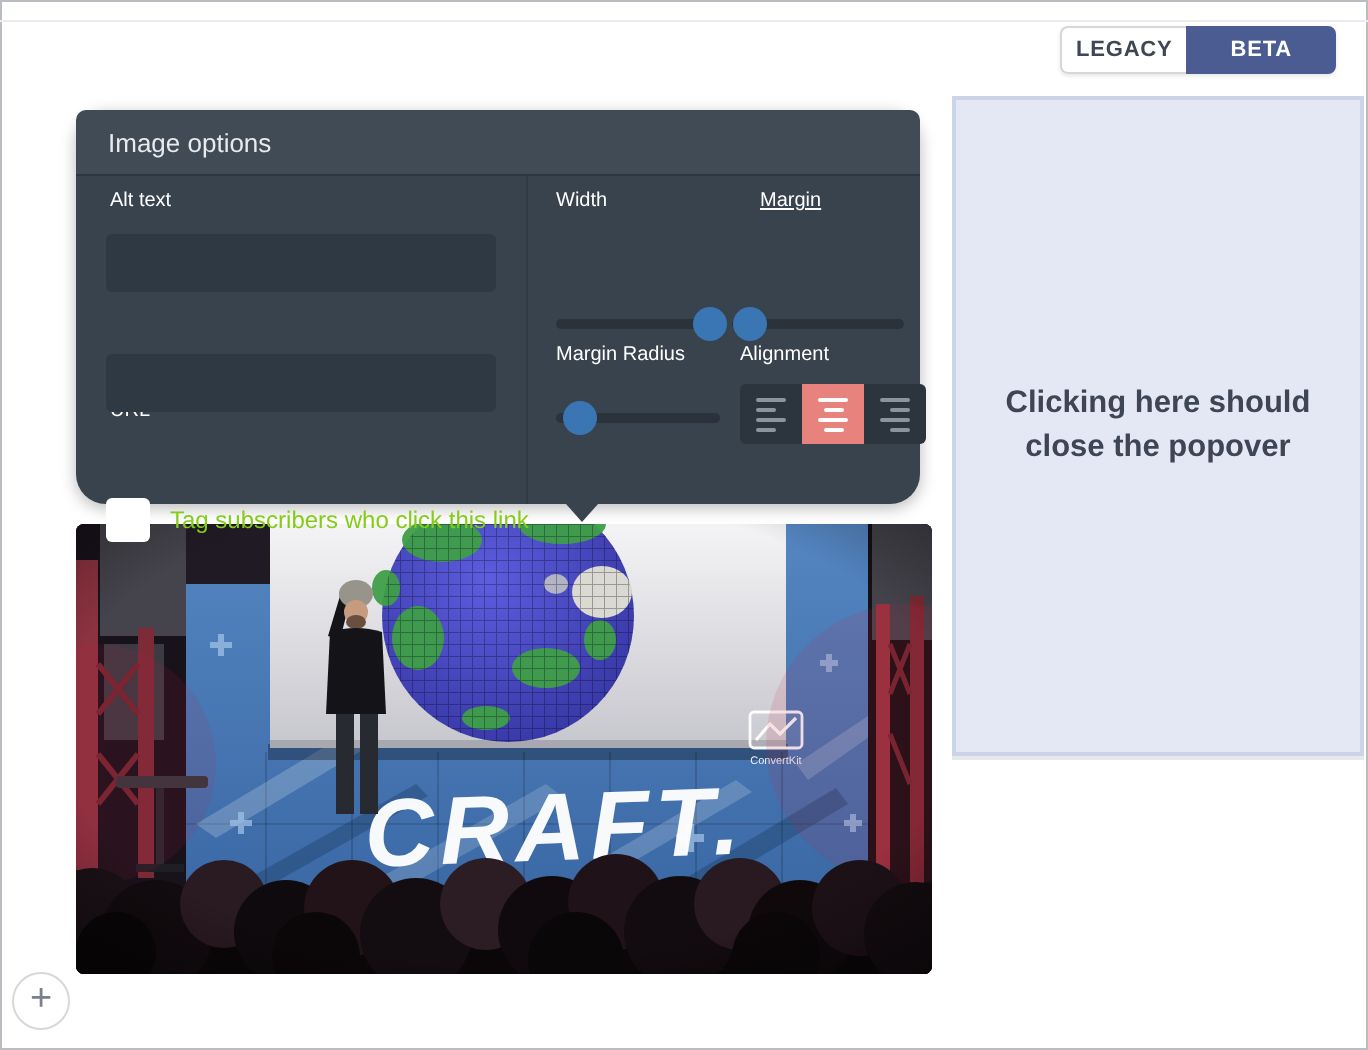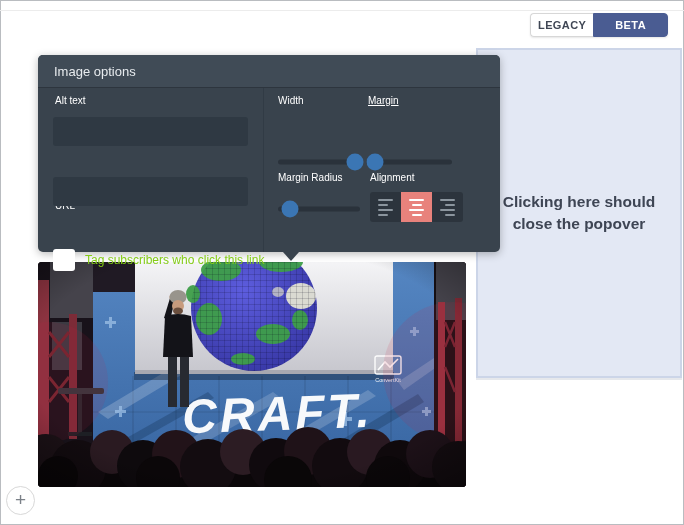--- a/index.html
+++ b/index.html
@@ -22,22 +22,22 @@
   .mode-btn.legacy { border-radius:4px 0 0 4px; border-right:none; }
   .mode-btn.beta { border-radius:0 4px 4px 0; background:var(--beta-bg,#4a5c92); border-color:var(--beta-bg,#4a5c92); color:#fff; padding:0 21px; }
 
   
   .side-panel { position:absolute; left:476px; top:48px; width:206px; height:330px;
     background:var(--side-panel-bg,#e3e8f4); border:2px solid #ccd5e8; box-shadow:0 2px 0 rgba(90,100,130,.15);
     display:flex; align-items:center; justify-content:center; text-align:center; cursor:pointer; z-index:1; }
   .side-panel .msg { font-size:15.5px; font-weight:700; color:#3e4554; line-height:1.45; }
 
   
-  .popover { position:absolute; left:38px; top:55px; width:462px; height:197px;
-    background:var(--popover-bg,#39434d); border-radius:5px; z-index:3;
+  .popover { position:absolute; left:38px; top:55px; width:422px; height:197px;
+    background:var(--popover-bg,#39434d); border-radius:15px; z-index:3;
     box-shadow:0 2px 8px rgba(0,0,0,.28); color:#cfd6dc; }
   .pop-header { height:33px; line-height:33px; background:var(--popover-header-bg,#404b56);
     border-bottom:1px solid #2d353e; border-radius:5px 5px 0 0; padding-left:16px;
     font-size:13px; color:#e7ebee; }
   .pop-body { position:absolute; top:33px; left:0; right:0; bottom:0; }
   .col-divider { position:absolute; left:225px; top:0; bottom:0; width:1px; background:#313b45; }
 
   .pop-label { position:absolute; font-size:10px; color:#ffffff; }
   .pop-input { position:absolute; width:195px; height:29px; background:var(--input-bg,#2f3943);
     border:none; border-radius:3px; color:#e5e9ec; font-size:13px; padding:0 8px; outline:none;
@@ -110,21 +110,21 @@
       <div class="col-divider"></div>
 
       <div class="pop-label" style="left:17px; top:7px;">Alt text</div>
       <input class="pop-input" style="left: 15px; top: 29px;" type="text" value="">
       <div class="pop-label" style="left:17px; top:84px;margin-top:28px;">URL</div>
       <input class="pop-input" style="left: 15px; top: 89px;" type="text" value="">
       <div class="checkbox"></div>
       <div class="checkbox-label">Tag subscribers who click this link</div>
 
       <div class="pop-label" style="left:240px; top:7px;">Width</div>
-      <div class="pop-label" style="left:330px; top:7px;text-decoration:underline;">Margin</div>
+      <div class="pop-label" style="left:342px; top:7px;text-decoration:underline;">Margin</div>
 
       <div class="slider slider-width">
         <div class="track"></div>
         <div class="thumb" style="left: 94%;"></div>
       </div>
       <div class="slider slider-margin">
         <div class="track"></div>
         <div class="thumb" style="left: 10%;"></div>
       </div>
 

